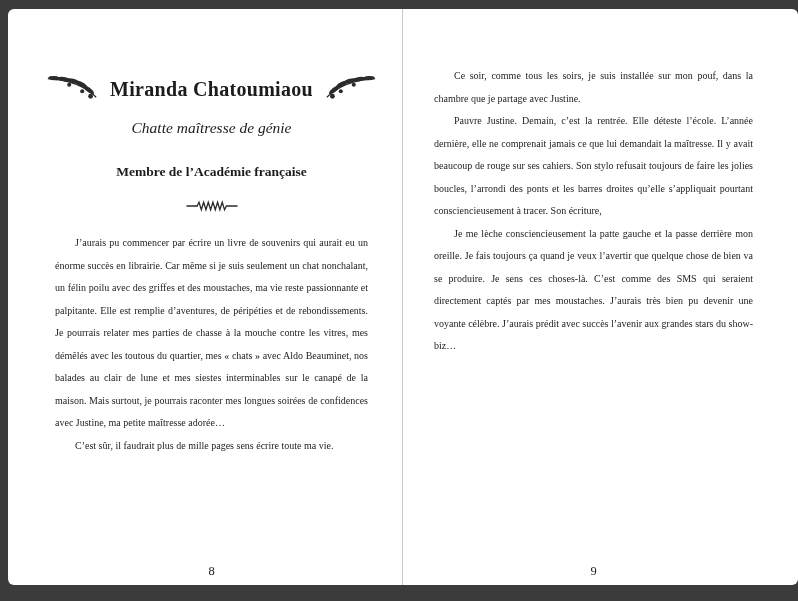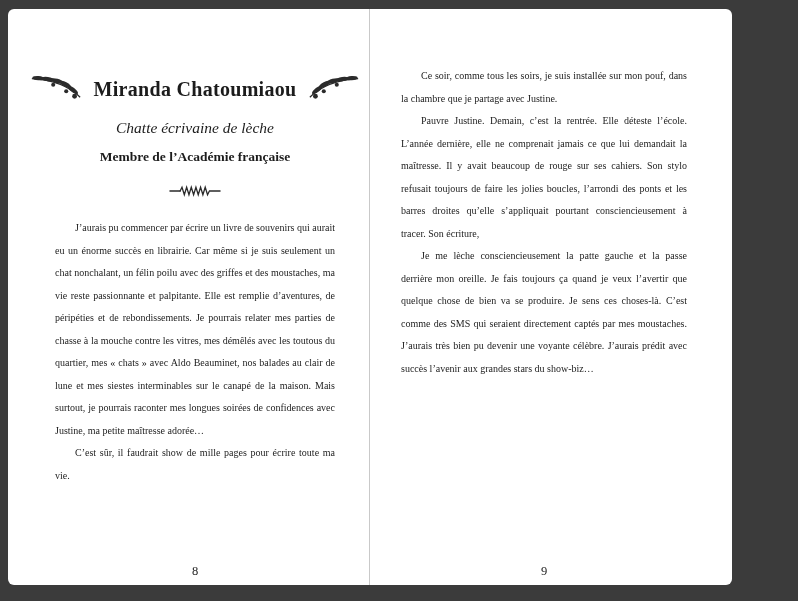--- a/index.html
+++ b/index.html
@@ -8,21 +8,21 @@
     width: 798px;
     height: 601px;
     background: #3b3b3b;
     font-family: "Liberation Serif", "DejaVu Serif", serif;
     overflow: hidden;
   }
   .spread {
     position: absolute;
     left: 8px;
     top: 9px;
-    width: 724px;
+    width: 790px;
     height: 576px;
     background: #ffffff;
     border-radius: 6px;
     display: flex;
     color: #1c1c1c;
   }
   .page {
     position: relative;
     width: 50%;
     height: 100%;
@@ -45,21 +45,21 @@
     font-weight: 700;
     letter-spacing: 0.3px;
     white-space: nowrap;
   }
   .chapter-subtitle {
     margin-top: 12px;
     font-style: italic;
     font-size: 15.5px;
   }
   .chapter-affiliation {
-    margin-top: 12px;
+    margin-top: 27px;
     font-weight: 700;
     font-size: 13.5px;
   }
   .ornament-wrap { margin-top: 18px; }
 
   
   .body-text { margin-top: 16px; }
   .page-right .body-text { margin-top: 56px; }
   .body-text p {
     margin: 0;
@@ -121,38 +121,38 @@
               <ellipse cx="37" cy="8.5" rx="7" ry="2.4" transform="rotate(-8 37 8.5)"></ellipse>
               <ellipse cx="47" cy="7.5" rx="6.5" ry="2.3" transform="rotate(-4 47 7.5)"></ellipse>
               <circle cx="8" cy="27" r="2.6"></circle>
               <circle cx="17" cy="21.5" r="2.2"></circle>
               <circle cx="31" cy="14.5" r="2.2"></circle>
             </g>
           </svg>
         </span>
       </div>
 
-      <div class="chapter-subtitle">Chatte écrivaine de lèche</div>
+      <div class="chapter-subtitle">Chatte maîtresse de génie</div>
 
       <div class="chapter-affiliation">Membre de l’Académie française</div>
 
       <div class="ornament-wrap">
         <svg viewBox="0 0 56 12" width="52" height="12" aria-hidden="true">
           <g stroke="#2b2b2b" stroke-width="1.4" fill="none" stroke-linecap="round">
             <path d="M1 6 H12"></path>
             <path d="M44 6 H55"></path>
             <path d="M12 6 l2 -4 2.5 8 2.5 -8 2.5 8 2.5 -8 2.5 8 2.5 -8 2.5 8 2.5 -8 2.5 8 2.5 -8 2.5 8 2 -4"></path>
           </g>
         </svg>
       </div>
     </header>
 
     <div class="body-text">
       <p>J’aurais pu commencer par écrire un livre de souvenirs qui aurait eu un énorme succès en librairie. Car même si je suis seulement un chat nonchalant, un félin poilu avec des griffes et des moustaches, ma vie reste passionnante et palpitante. Elle est remplie d’aventures, de péripéties et de rebondissements. Je pourrais relater mes parties de chasse à la mouche contre les vitres, mes démêlés avec les toutous du quartier, mes « chats » avec Aldo Beauminet, nos balades au clair de lune et mes siestes interminables sur le canapé de la maison. Mais surtout, je pourrais raconter mes longues soirées de confidences avec Justine, ma petite maîtresse adorée…</p>
-      <p>C’est sûr, il faudrait show de mille pages pour écrire toute ma vie.</p>
+      <p>C’est sûr, il faudrait plus de mille pages sens écrire toute ma vie.</p>
     </div>
 
     <div class="folio">8</div>
   </section>
 
   <section class="page page-right">
 
     <div class="body-text">
       <p>Ce soir, comme tous les soirs, je suis installée sur mon pouf, dans la chambre que je partage avec Justine.</p>
       <p>Pauvre Justine. Demain, c’est la rentrée. Elle déteste l’école. L’année dernière, elle ne comprenait jamais ce que lui demandait la maîtresse. Il y avait beaucoup de rouge sur ses cahiers. Son stylo refusait toujours de faire les jolies boucles, l’arrondi des ponts et les barres droites qu’elle s’appliquait pourtant consciencieusement à tracer. Son écriture,</p>

